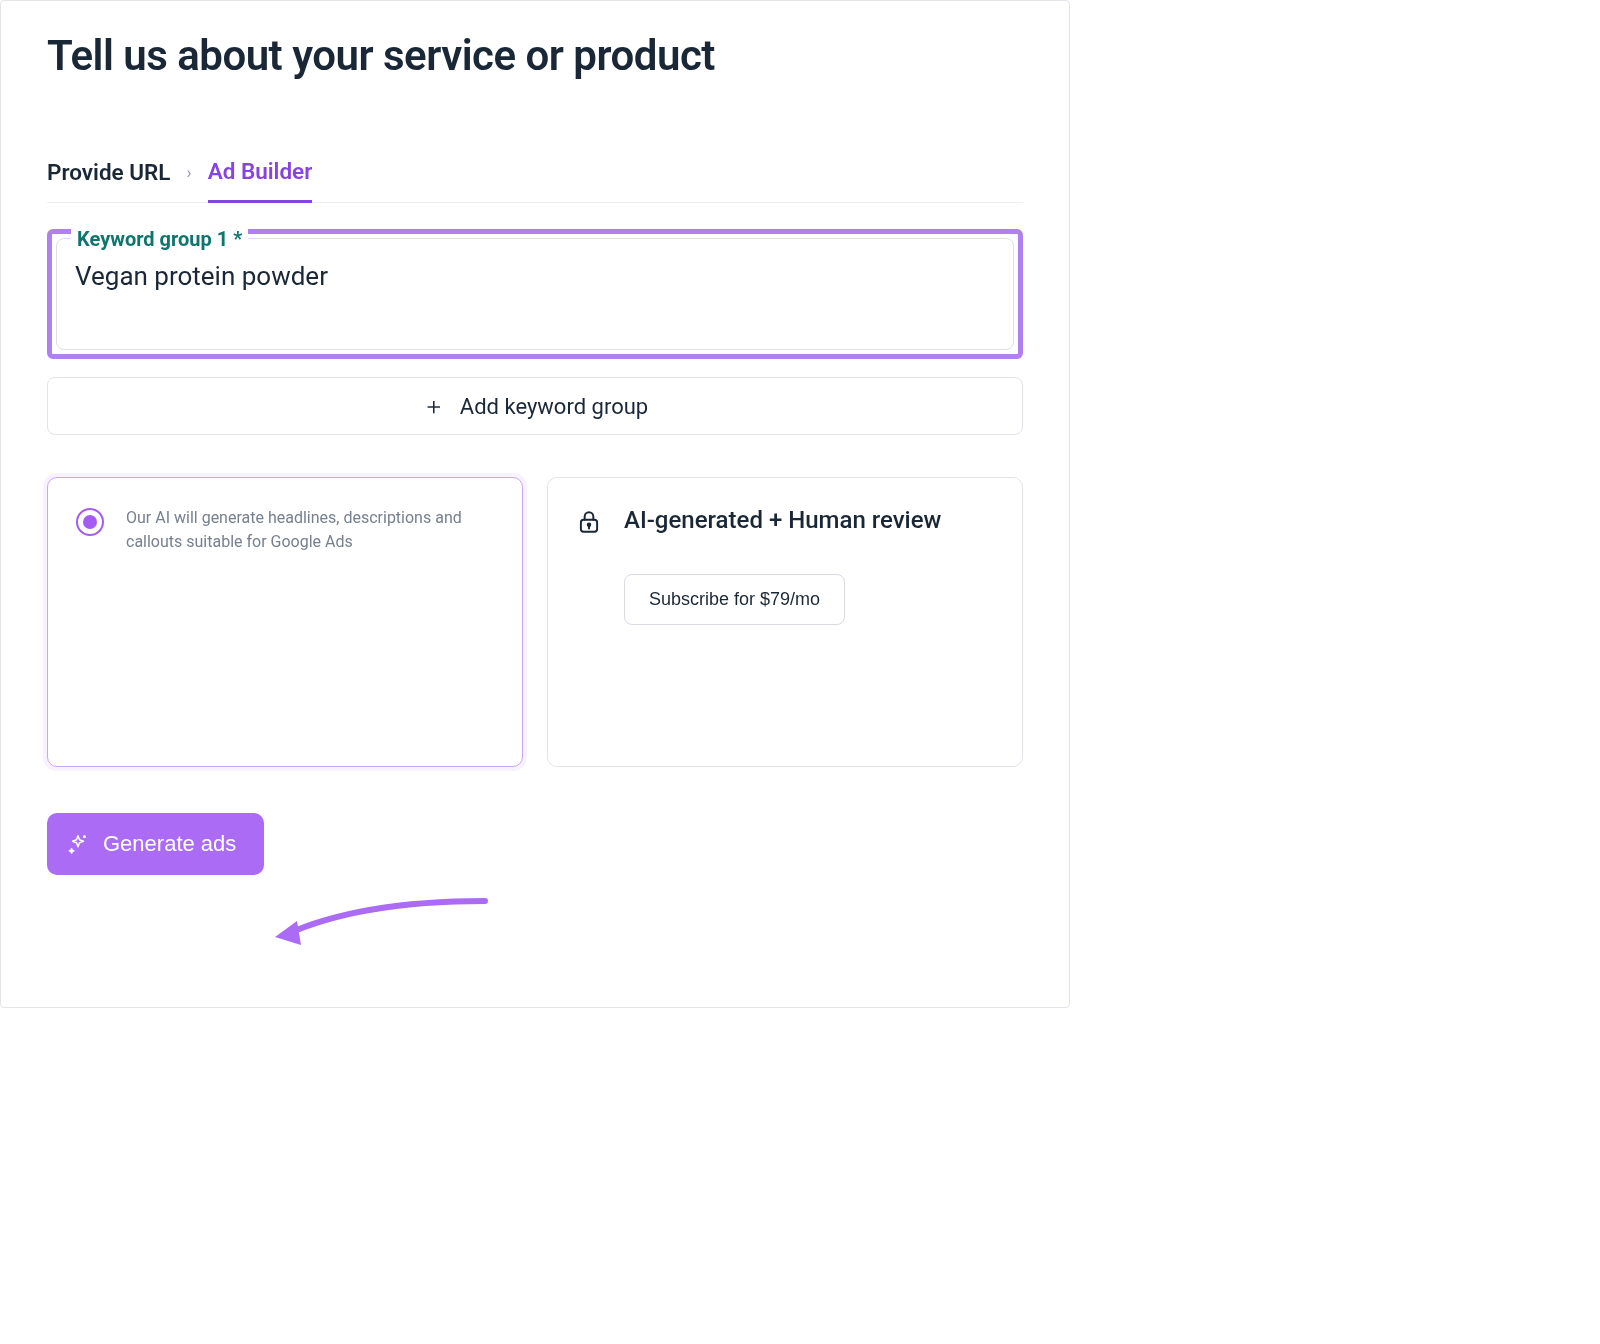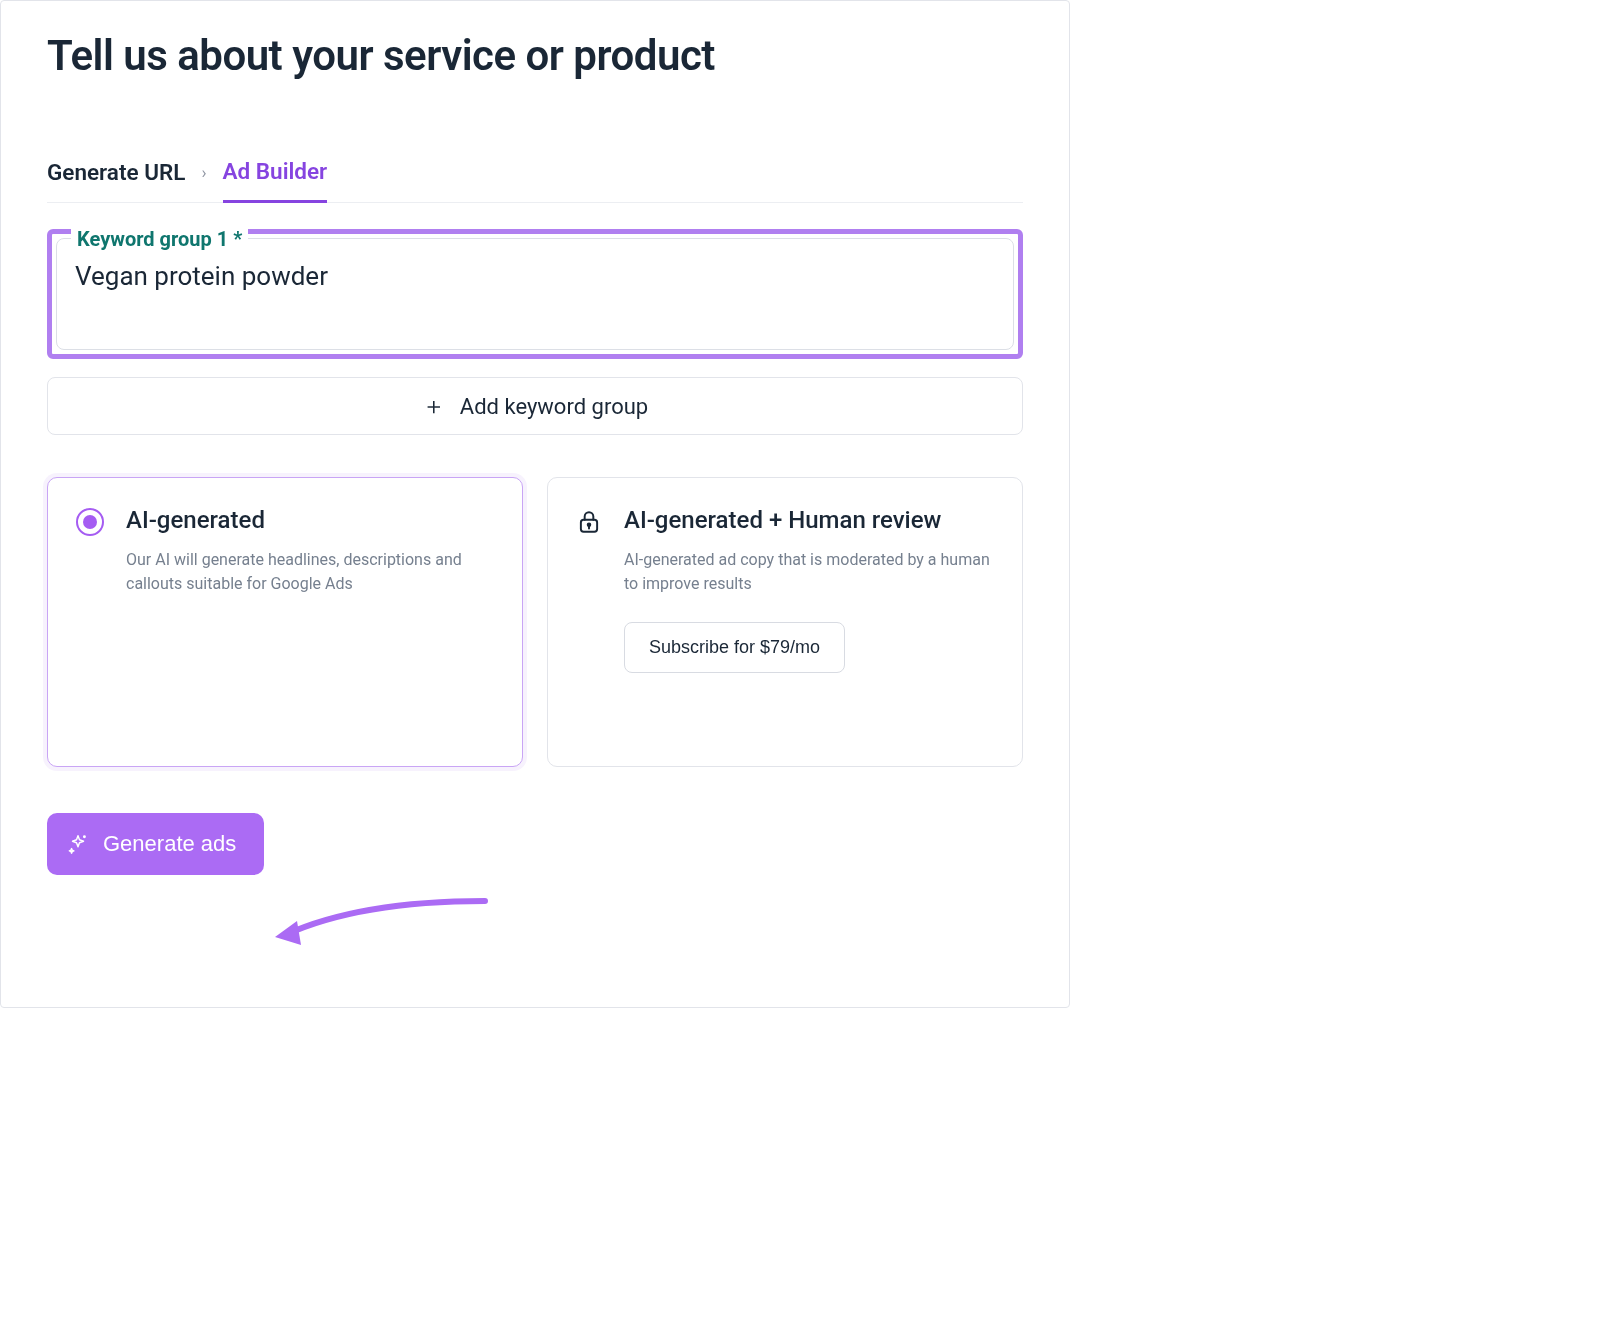--- a/index.html
+++ b/index.html
@@ -185,21 +185,21 @@
       pointer-events: none;
     }
   </style>
 </head>
 <body>
 
 <div class="page">
   <h1 class="page-title">Tell us about your service or product</h1>
 
   <div class="breadcrumb">
-    <span class="bc-item">Generate URL</span>
+    <span class="bc-item">Provide URL</span>
     <span class="bc-sep">›</span>
     <span class="bc-item active">Ad Builder</span>
   </div>
 
   <div class="highlight-wrap">
     <div class="fieldset">
       <span class="fieldset-label">Keyword group 1 *</span>
       <div class="keyword-value">Vegan protein powder</div>
     </div>
   </div>
@@ -208,37 +208,35 @@
     <span class="plus">＋</span>
     <span>Add keyword group</span>
   </div>
 
   <div class="options-row">
     <div class="option-card selected">
       <span class="radio-outer">
         <span class="radio-inner"></span>
       </span>
       <div class="option-body">
-        <div class="option-title">AI-generated</div>
         <div class="option-desc">Our AI will generate headlines, descriptions and callouts suitable for Google Ads</div>
       </div>
     </div>
 
     <div class="option-card">
       <span>
         <svg class="lock-icon" viewBox="0 0 24 24" fill="none" stroke="#1a2736" stroke-width="1.8" stroke-linecap="round" stroke-linejoin="round">
           <rect x="4.5" y="10" width="15" height="11" rx="2.5"></rect>
           <path d="M8 10V7a4 4 0 0 1 8 0v3"></path>
           <circle cx="12" cy="14.5" r="1.2" fill="#1a2736"></circle>
           <line x1="12" y1="15.5" x2="12" y2="18"></line>
         </svg>
       </span>
       <div class="option-body">
         <div class="option-title">AI-generated + Human review</div>
-        <div class="option-desc">AI-generated ad copy that is moderated by a human to improve results</div>
         <button class="subscribe-btn">Subscribe for $79/mo</button>
       </div>
     </div>
   </div>
 
   <button class="generate-btn">
     <svg class="sparkle" viewBox="0 0 24 24" fill="none" stroke="#ffffff" stroke-width="1.6" stroke-linecap="round" stroke-linejoin="round">
       <path d="M12 3l1.6 4.4L18 9l-4.4 1.6L12 15l-1.6-4.4L6 9l4.4-1.6L12 3z"></path>
       <path d="M5 17l.7 1.8L7.5 19.5l-1.8.7L5 22l-.7-1.8L2.5 19.5l1.8-.7L5 17z"></path>
       <circle cx="19" cy="4" r="0.8" fill="#ffffff"></circle>

